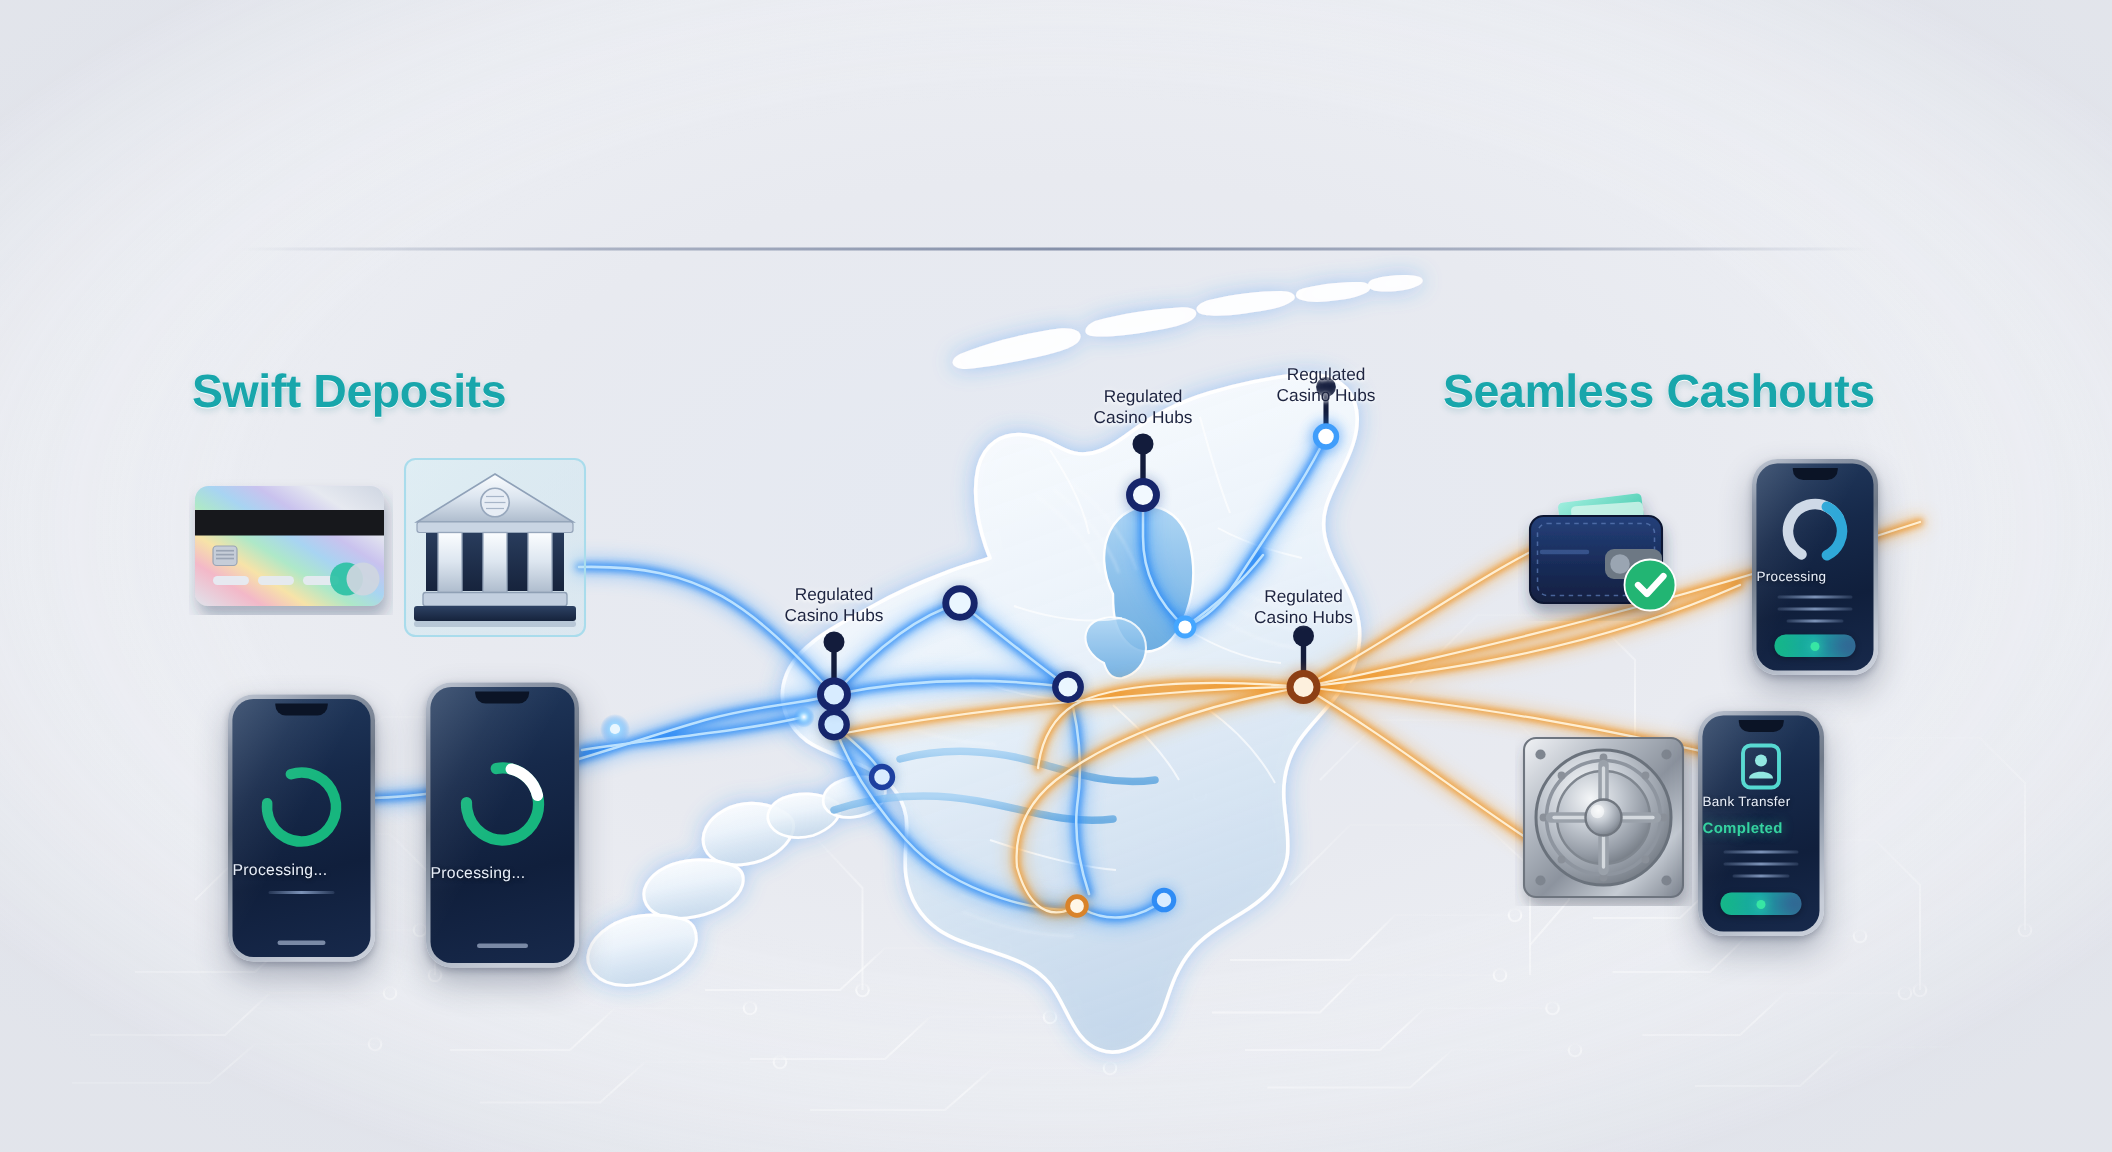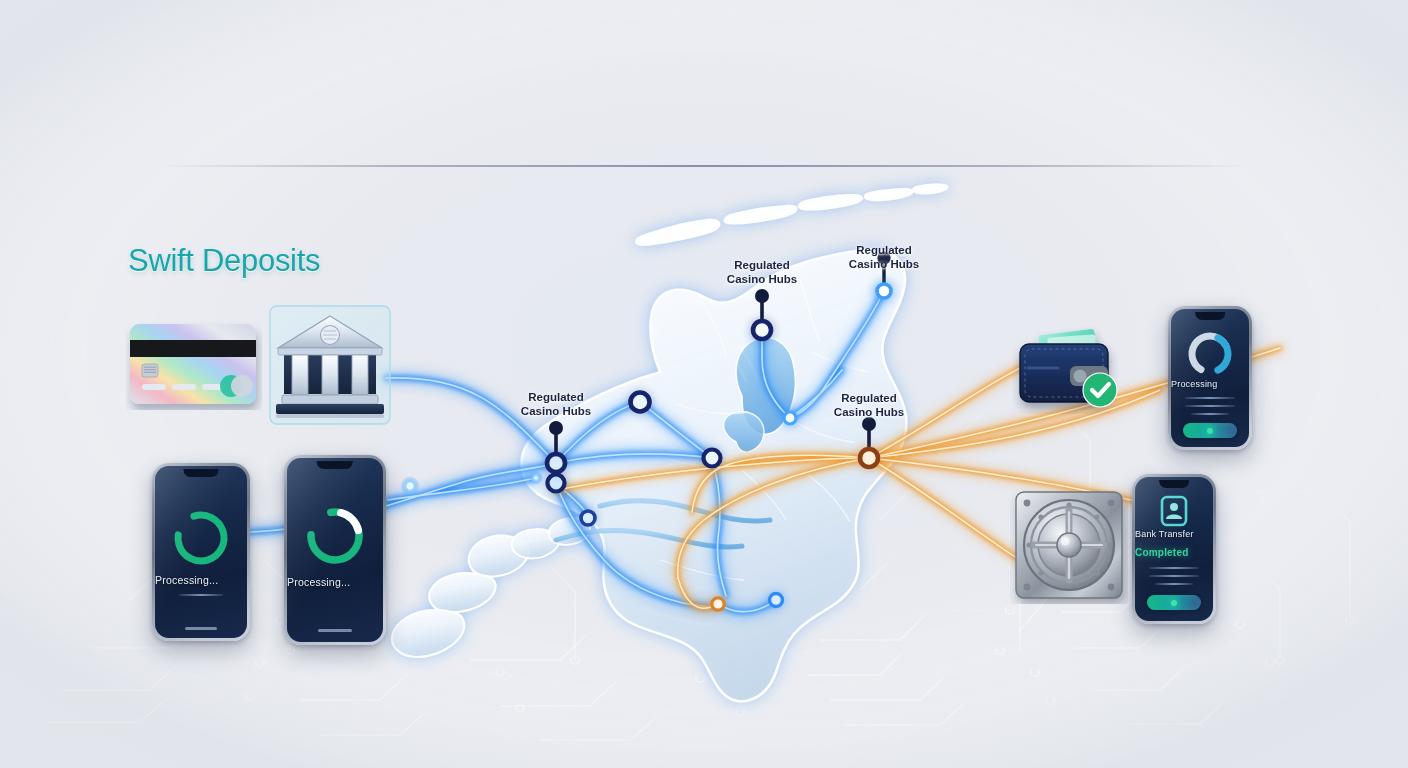--- a/index.html
+++ b/index.html
@@ -25,35 +25,35 @@
     text-shadow:0 1px 0 rgba(255,255,255,.85), 0 2px 4px rgba(40,50,80,.18);
     white-space:nowrap;
   }
   .divider{
     position:absolute;left:160px;top:165px;width:1088px;height:2px;z-index:40;
     background:linear-gradient(90deg, rgba(150,160,185,0) 0%, rgba(120,132,160,.55) 22%, rgba(96,110,142,.72) 50%, rgba(120,132,160,.55) 78%, rgba(150,160,185,0) 100%);
     border-radius:2px;
   }
   
   .sec-head{
-    position:absolute;z-index:40;font-weight:normal;font-size:31px;letter-spacing:-.3px;
+    position:absolute;z-index:40;font-weight:bold;font-size:31px;letter-spacing:-.3px;
     color:#18a6ab;
     text-shadow:0 1px 0 rgba(255,255,255,.9), 0 2px 5px rgba(20,120,130,.22);
     white-space:nowrap;
   }
   #head-left{left:128px;top:243px;}
   #head-right{left:962px;top:243px;}
   
   .layer{position:absolute;inset:0;}
   #map-layer{z-index:10;}
   #flow-layer{z-index:20;}
   #node-layer{z-index:30;}
   
   .hub-label{
-    position:absolute;z-index:34;font-size:11.5px;line-height:1.25;font-weight:700;
+    position:absolute;z-index:34;font-size:11.5px;line-height:1.25;font-weight:400;
     color:#1d2440;text-align:center;white-space:nowrap;
     text-shadow:0 1px 2px rgba(255,255,255,.95),0 0 5px rgba(255,255,255,.85);
     pointer-events:none;
   }
   
   .dev{position:absolute;z-index:35;}
   .phone{
     position:relative;border-radius:17px;
     background:linear-gradient(150deg,#c3cad6 0%,#8d97a8 16%,#6f7988 40%,#99a3b2 62%,#c7cdd8 88%);
     padding:3px;
@@ -447,20 +447,21 @@
       <line x1="869" y1="428" x2="869" y2="458" stroke="#131c3c" stroke-width="3.6" stroke-linecap="round"></line>
       <circle cx="869" cy="424" r="7" fill="#131c3c"></circle>
       <circle cx="869" cy="458" r="13" fill="#c96a16" opacity=".3" filter="url(#nGlow)"></circle>
       <circle cx="869" cy="458" r="9" fill="#fdf0dd" stroke="#8d3f14" stroke-width="4.6"></circle>
     </g>
   </svg>
 
   <div class="divider"></div>
 
   <div class="sec-head" id="head-left">Swift Deposits</div>
+  <div class="sec-head" id="head-right">Seamless Cashouts</div>
 
   <div class="hub-label" style="left:700px;top:258px;width:124px;">
     <div>Regulated</div>
     <div>Casino Hubs</div>
   </div>
   <div class="hub-label" style="left:822px;top:243px;width:124px;">
     <div>Regulated</div>
     <div>Casino Hubs</div>
   </div>
   <div class="hub-label" style="left:494px;top:390px;width:124px;">

